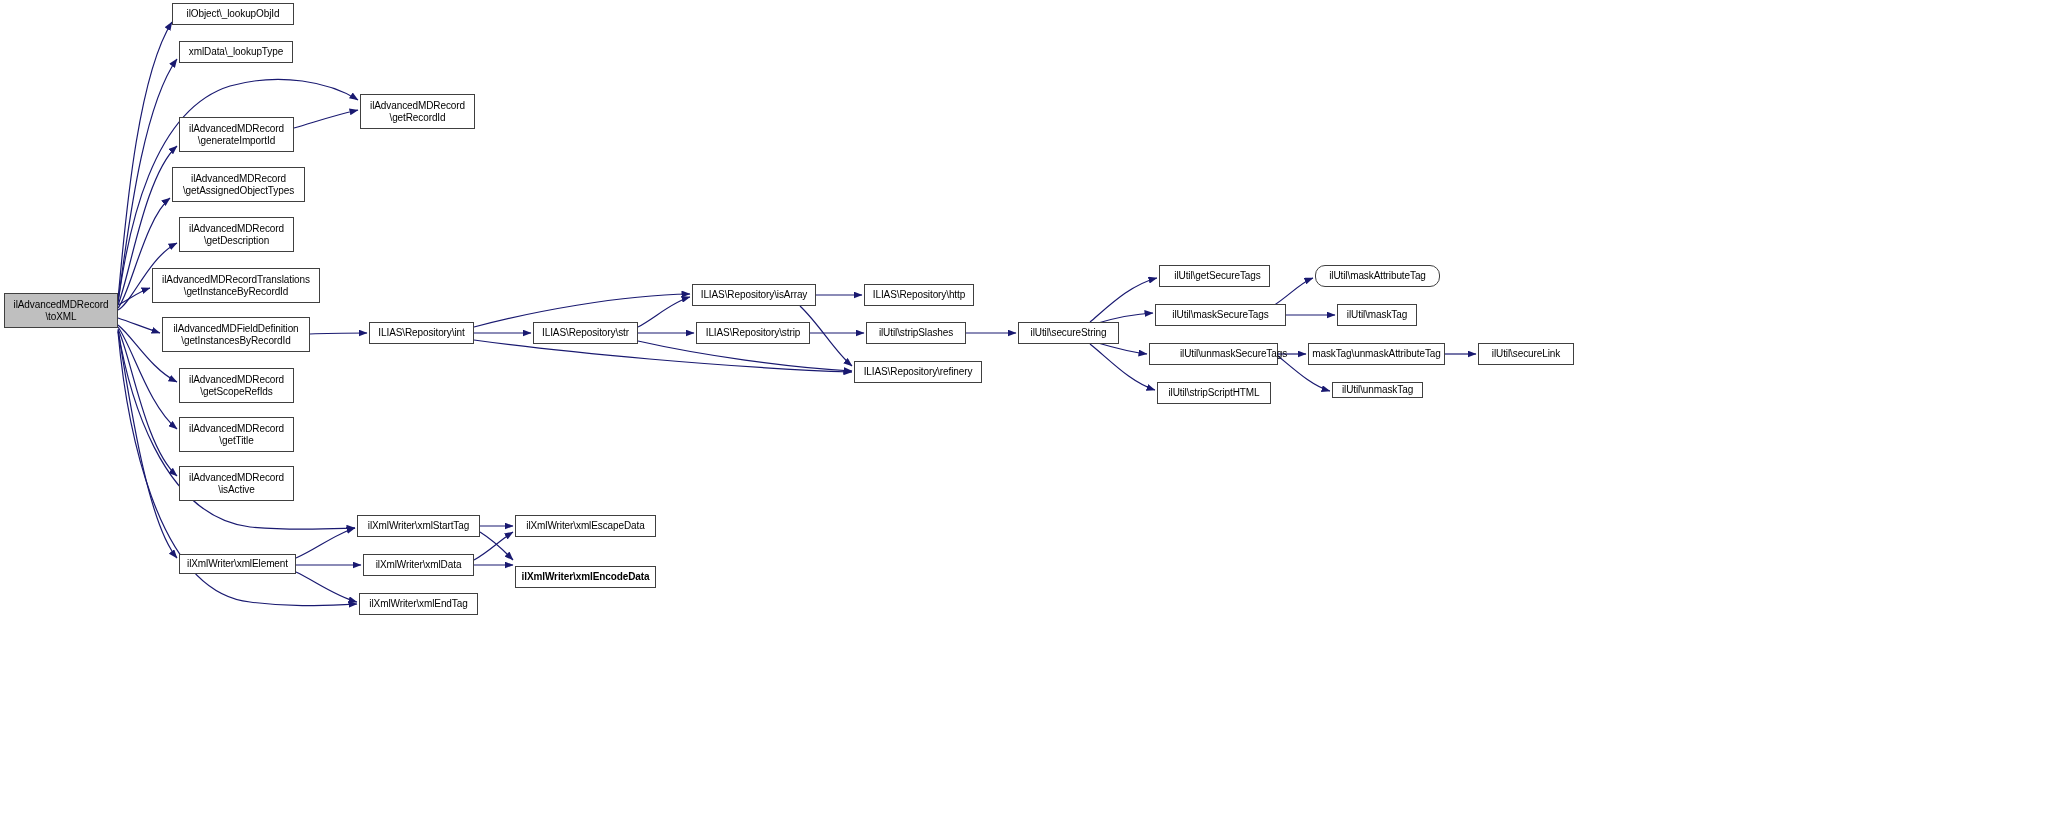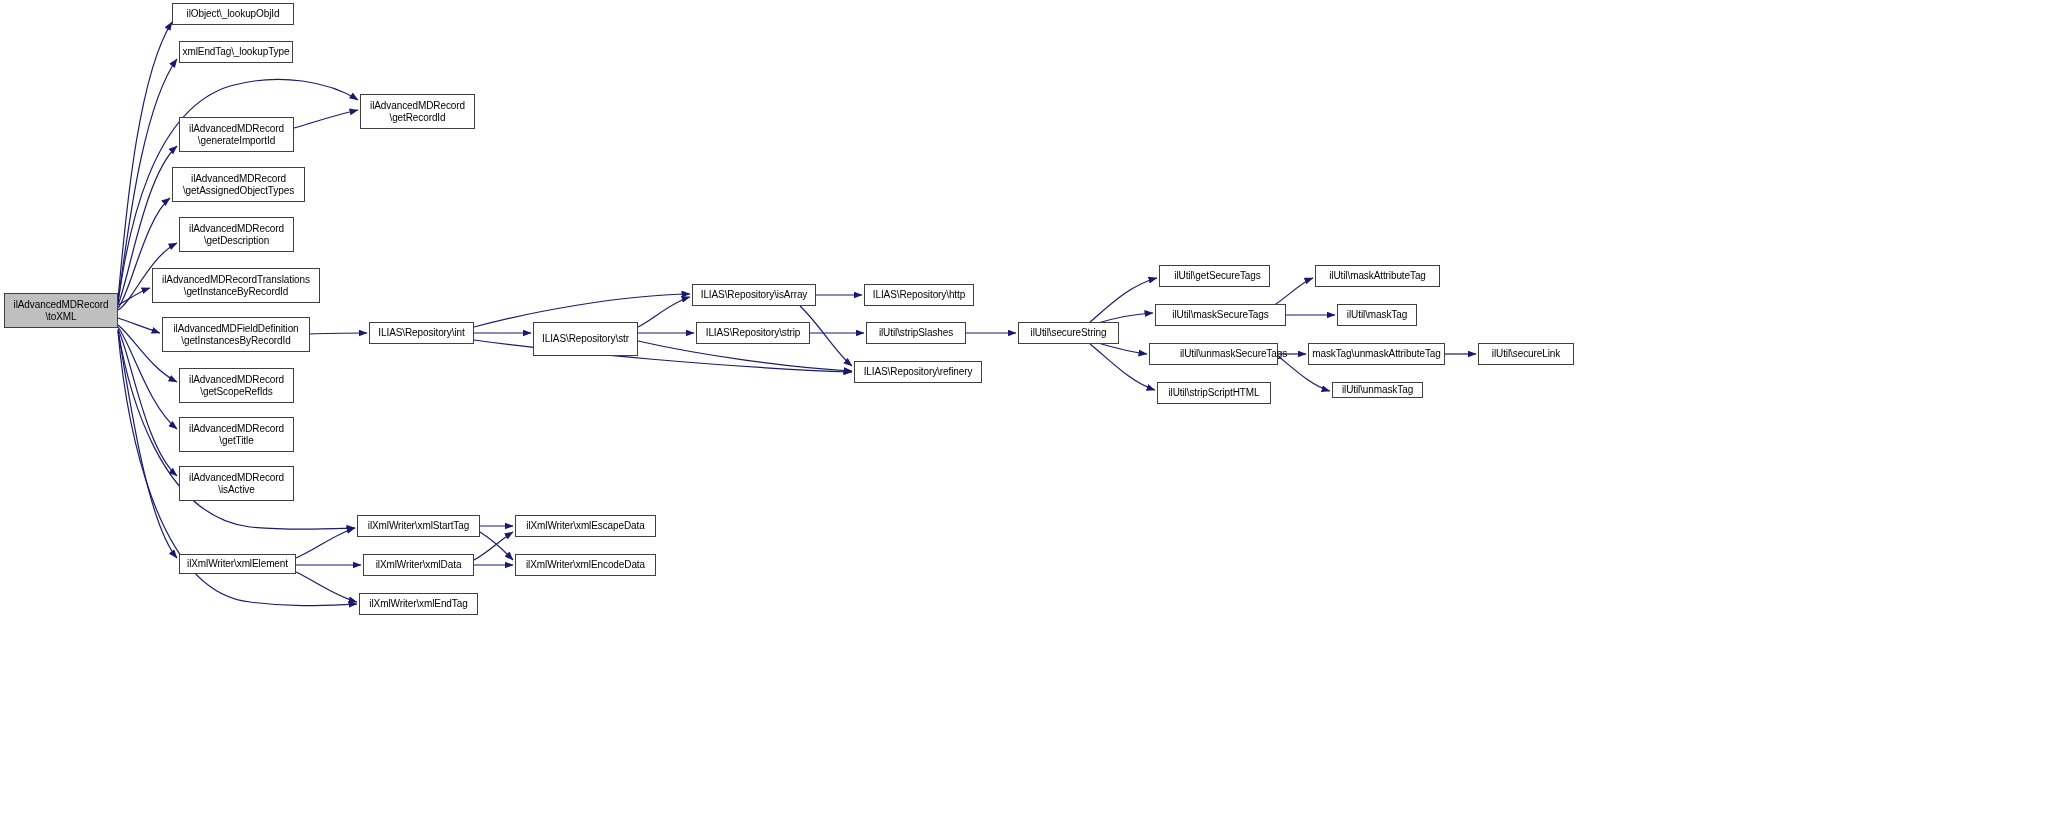--- a/index.html
+++ b/index.html
@@ -98,21 +98,21 @@
         <path d="M 296 565 C 316 565 343 565 361 565" marker-end="url(#arrow)"></path>
         <path d="M 296 572 C 315 581 335 596 357 602" marker-end="url(#arrow)"></path>
         <path d="M 474 560 C 490 551 500 540 513 532" marker-end="url(#arrow)"></path>
         <path d="M 474 565 C 490 565 502 565 513 565" marker-end="url(#arrow)"></path>
       </g>
   </svg>
   <div id="node-layer">
       <div class="node root" style="left: 4px; top: 293px; width: 114px; height: 35px;">ilAdvancedMDRecord
 \toXML</div>
       <div class="node" style="left: 172px; top: 3px; width: 122px; height: 22px;">ilObject\_lookupObjId</div>
-      <div class="node" style="left: 179px; top: 41px; width: 114px; height: 22px;">xmlEndTag\_lookupType</div>
+      <div class="node" style="left: 179px; top: 41px; width: 114px; height: 22px;">xmlData\_lookupType</div>
       <div class="node" style="left: 360px; top: 94px; width: 115px; height: 35px;">ilAdvancedMDRecord
 \getRecordId</div>
       <div class="node" style="left: 179px; top: 117px; width: 115px; height: 35px;">ilAdvancedMDRecord
 \generateImportId</div>
       <div class="node" style="left: 172px; top: 167px; width: 133px; height: 35px;">ilAdvancedMDRecord
 \getAssignedObjectTypes</div>
       <div class="node" style="left: 179px; top: 217px; width: 115px; height: 35px;">ilAdvancedMDRecord
 \getDescription</div>
       <div class="node" style="left: 152px; top: 268px; width: 168px; height: 35px; text-align: center;">ilAdvancedMDRecordTranslations
 \getInstanceByRecordId</div>
@@ -121,33 +121,33 @@
       <div class="node" style="left: 179px; top: 368px; width: 115px; height: 35px;">ilAdvancedMDRecord
 \getScopeRefIds</div>
       <div class="node" style="left: 179px; top: 417px; width: 115px; height: 35px;">ilAdvancedMDRecord
 \getTitle</div>
       <div class="node" style="left: 179px; top: 466px; width: 115px; height: 35px;">ilAdvancedMDRecord
 \isActive</div>
       <div class="node" style="left: 357px; top: 515px; width: 123px; height: 22px;">ilXmlWriter\xmlStartTag</div>
       <div class="node" style="left: 515px; top: 515px; width: 141px; height: 22px;">ilXmlWriter\xmlEscapeData</div>
       <div class="node" style="left: 179px; top: 554px; width: 117px; height: 20px;">ilXmlWriter\xmlElement</div>
       <div class="node" style="left: 363px; top: 554px; width: 111px; height: 22px;">ilXmlWriter\xmlData</div>
-      <div class="node" style="left: 515px; top: 554px; width: 141px; height: 22px;">ilXmlWriter\xmlEncodeData</div>
+      <div class="node" style="left: 515px; top: 566px; width: 141px; height: 22px; font-weight: bold;">ilXmlWriter\xmlEncodeData</div>
       <div class="node" style="left: 359px; top: 593px; width: 119px; height: 22px;">ilXmlWriter\xmlEndTag</div>
       <div class="node" style="left: 369px; top: 322px; width: 105px; height: 22px;">ILIAS\Repository\int</div>
-      <div class="node" style="left: 533px; top: 322px; width: 105px; height: 34px;">ILIAS\Repository\str</div>
+      <div class="node" style="left: 533px; top: 322px; width: 105px; height: 22px;">ILIAS\Repository\str</div>
       <div class="node" style="left: 692px; top: 284px; width: 124px; height: 22px;">ILIAS\Repository\isArray</div>
       <div class="node" style="left: 864px; top: 284px; width: 110px; height: 22px;">ILIAS\Repository\http</div>
       <div class="node" style="left: 696px; top: 322px; width: 114px; height: 22px;">ILIAS\Repository\strip</div>
       <div class="node" style="left: 866px; top: 322px; width: 100px; height: 22px;">ilUtil\stripSlashes</div>
       <div class="node" style="left: 854px; top: 361px; width: 128px; height: 22px;">ILIAS\Repository\refinery</div>
       <div class="node" style="left: 1018px; top: 322px; width: 101px; height: 22px;">ilUtil\secureString</div>
       <div class="node" style="left: 1159px; top: 265px; width: 111px; height: 22px; padding-left: 6px;">ilUtil\getSecureTags</div>
       <div class="node" style="left: 1155px; top: 304px; width: 131px; height: 22px;">ilUtil\maskSecureTags</div>
       <div class="node" style="left: 1149px; top: 343px; width: 129px; height: 22px; padding-left: 40px;">ilUtil\unmaskSecureTags</div>
       <div class="node" style="left: 1157px; top: 382px; width: 114px; height: 22px;">ilUtil\stripScriptHTML</div>
-      <div class="node" style="left: 1315px; top: 265px; width: 125px; height: 22px;">ilUtil\maskAttributeTag</div>
+      <div class="node" style="left: 1315px; top: 265px; width: 125px; height: 22px; border-radius: 10px;">ilUtil\maskAttributeTag</div>
       <div class="node" style="left: 1337px; top: 304px; width: 80px; height: 22px;">ilUtil\maskTag</div>
       <div class="node" style="left: 1308px; top: 343px; width: 137px; height: 22px;">maskTag\unmaskAttributeTag</div>
       <div class="node" style="left: 1332px; top: 382px; width: 91px; height: 16px;">ilUtil\unmaskTag</div>
       <div class="node" style="left: 1478px; top: 343px; width: 96px; height: 22px;">ilUtil\secureLink</div>
     </div>
 </div>
 
 </body></html>

